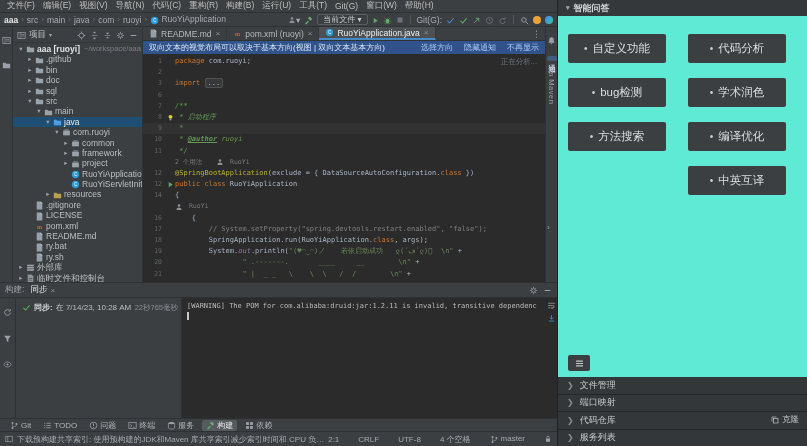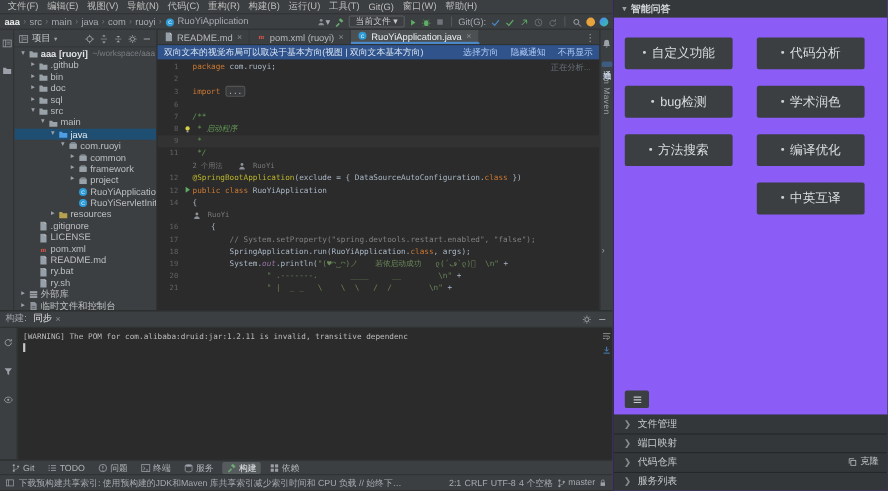--- a/index.html
+++ b/index.html
@@ -86,25 +86,25 @@
   .console-rail{position:absolute;right:1px;top:3px;display:flex;flex-direction:column;gap:4px;align-items:center}
 
   
   .twbar{height:13px;background:#3c3f41;border-top:1px solid #2f3234;display:flex;align-items:center;gap:4px;padding:0 6px;font-size:8px;color:#b0b3b8;white-space:nowrap;overflow:hidden}
   .tw-item{display:flex;align-items:center;gap:2px;padding:0 4px;height:11px;border-radius:2px}
   .tw-item.active{background:#565b5e;color:#e8eaec}
 
   
   .status{height:15px;background:#3c3f41;border-top:1px solid #2f3234;display:flex;align-items:center;padding:0 5px;font-size:8px;color:#a7aab0;white-space:nowrap;overflow:hidden}
   .status-msg{overflow:hidden;text-overflow:ellipsis;max-width:352px;margin-left:4px}
-  .status-right{margin-left:auto;display:flex;align-items:center;gap:3px}
+  .status-right{margin-left:auto;display:flex;align-items:center;gap:19px}
   .status-right span{flex:none}
 
   
-  .ai{position:absolute;right:0;top:0;width:250px;height:446px;background:#8b5cf6;border-left:1px solid #202224;overflow:hidden}
+  .ai{position:absolute;right:0;top:0;width:250px;height:446px;background:#5eead4;border-left:1px solid #202224;overflow:hidden}
   .ai-head{height:16px;background:#34383b;display:flex;align-items:center;gap:4px;padding:0 8px;font-size:9px;font-weight:bold;color:#d2d4d6}
   .ai-grid{display:grid;grid-template-columns:98px 98px;column-gap:22px;row-gap:15px;padding:18px 0 0 10px}
   .ai-btn{height:29px;background:#3b3f42;border-radius:2px;display:flex;align-items:center;justify-content:center;gap:5px;font-size:11.5px;color:#dcdee0;cursor:pointer}
   .ai-btn .bullet{font-size:10px;color:#cfd1d3}
   .ai-search{position:absolute;left:0;top:353px;width:250px;height:20px;display:flex;align-items:center;gap:5px;padding:0 10px}
   .ai-menu-btn{width:22px;height:16px;background:#3b3f42;border-radius:2px;display:flex;align-items:center;justify-content:center}
   .ai-input{flex:1;height:16px;background:#34383b;border:1px solid #46494d;border-radius:2px;display:flex;align-items:center;gap:4px;padding:0 5px}
   .ai-input input{background:transparent;border:none;outline:none;color:#c8cacc;font-size:8px;width:100%;font-family:"Liberation Sans",sans-serif}
   .ai-input input::placeholder{color:#8a8d90}
   .ai-sections{position:absolute;left:0;top:377px;width:250px;bottom:0;display:flex;flex-direction:column;gap:1px;background:#24272a}
@@ -453,20 +453,21 @@
       <div class="code-line"><span class="ln">1</span><span class="gslot"></span><span><span class="tk-kw">package </span><span class="tk-pl">com.ruoyi;</span></span></div>
           <div class="code-line"><span class="ln">2</span><span class="gslot"></span><span></span></div>
           <div class="code-line"><span class="ln">3</span><span class="gslot"></span><span><span class="tk-kw">import </span><span class="tk-fold">...</span></span></div>
           <div class="code-line"><span class="ln">6</span><span class="gslot"></span><span></span></div>
           <div class="code-line"><span class="ln">7</span><span class="gslot"></span><span><span class="tk-doc">/**</span></span></div>
           <div class="code-line"><span class="ln">8</span><span class="gslot"><svg width="7" height="7" viewBox="0 0 16 16" fill="none">
                 <circle cx="8" cy="6.5" r="4.5" fill="#d6cf43"></circle>
                 <rect x="6" y="11" width="4" height="3.5" fill="#9da0a8"></rect>
               </svg></span><span><span class="tk-doc"> * 启动程序</span></span></div>
           <div class="code-line caretline"><span class="ln">9</span><span class="gslot"></span><span><span class="tk-doc"> *</span></span></div>
+          <div class="code-line"><span class="ln">10</span><span class="gslot"></span><span><span class="tk-doc"> * </span><span class="tk-tag">@author</span><span class="tk-doc"> ruoyi</span></span></div>
           <div class="code-line"><span class="ln">11</span><span class="gslot"></span><span><span class="tk-doc"> */</span></span></div>
           <div class="code-line"><span class="ln"></span><span class="gslot"></span><span class="inlay">2 个用法&nbsp;&nbsp;&nbsp;<svg width="8" height="8" viewBox="0 0 16 16" fill="none">
                 <circle cx="8" cy="5" r="2.6" fill="#8b9298"></circle>
                 <path d="M3 14c0-3.2 2.2-4.8 5-4.8s5 1.6 5 4.8z" fill="#8b9298"></path>
               </svg> RuoYi</span></div>
           <div class="code-line"><span class="ln">12</span><span class="gslot"></span><span><span class="tk-ann">@SpringBootApplication</span><span class="tk-pl">(exclude = { DataSourceAutoConfiguration.</span><span class="tk-kw">class</span><span class="tk-pl"> })</span></span></div>
           <div class="code-line"><span class="ln">12</span><span class="gslot"><svg width="7" height="7" viewBox="0 0 16 16" fill="none">
                 <path d="M4 2l9 6-9 6z" fill="#5fad65"></path>
               </svg></span><span><span class="tk-kw">public class </span><span class="tk-pl">RuoYiApplication</span></span></div>
           <div class="code-line"><span class="ln">14</span><span class="gslot"></span><span><span class="tk-pl">{</span></span></div>
@@ -515,20 +516,30 @@
               <path d="M13 8a5 5 0 11-1.5-3.6M13 2.2v3.2H9.8" stroke="#9da0a8" stroke-width="1.5"></path>
             </svg></span>
           <span><svg width="9" height="9" viewBox="0 0 16 16" fill="none">
               <path d="M2 3h12L9.5 9v5l-3-1.5V9z" fill="#9da0a8"></path>
             </svg></span>
           <span><svg width="9" height="9" viewBox="0 0 16 16" fill="none">
               <path d="M1.5 8C3 5 5.3 3.5 8 3.5S13 5 14.5 8C13 11 10.7 12.5 8 12.5S3 11 1.5 8z" stroke="#9da0a8" stroke-width="1.3"></path>
               <circle cx="8" cy="8" r="1.8" fill="#9da0a8"></circle>
             </svg></span>
         </div>
+      <div class="sync-pane">
+        <div class="sync-row">
+          <span id="sync-check"><svg width="9" height="9" viewBox="0 0 16 16" fill="none">
+                <path d="M2.5 8.5l4 4L13.5 4" stroke="#5fad65" stroke-width="2"></path>
+              </svg></span>
+          <span class="b">同步:</span>
+          <span>在 7/14/23, 10:28 AM</span>
+          <span class="sync-dur">22秒765毫秒</span>
+        </div>
+      </div>
       <div class="console">
         <div style="white-space:nowrap">[WARNING] The POM for com.alibaba:druid:jar:1.2.11 is invalid, transitive dependenc</div>
         <div><span class="caret"></span></div>
         <div class="console-rail" id="console-rail">
             <span><svg width="9" height="9" viewBox="0 0 16 16" fill="none">
                 <path d="M2 4h12M2 8h8.5a2.2 2.2 0 010 4.4H8M9.5 10.5L8 12.4l1.5 1.6M2 12h4" stroke="#9da0a8" stroke-width="1.3"></path>
               </svg></span>
             <span><svg width="9" height="9" viewBox="0 0 16 16" fill="none">
                 <path d="M8 2v7M5 6.5L8 9.5l3-3M3 12.5h10" stroke="#4a88c7" stroke-width="1.5"></path>
               </svg></span>

